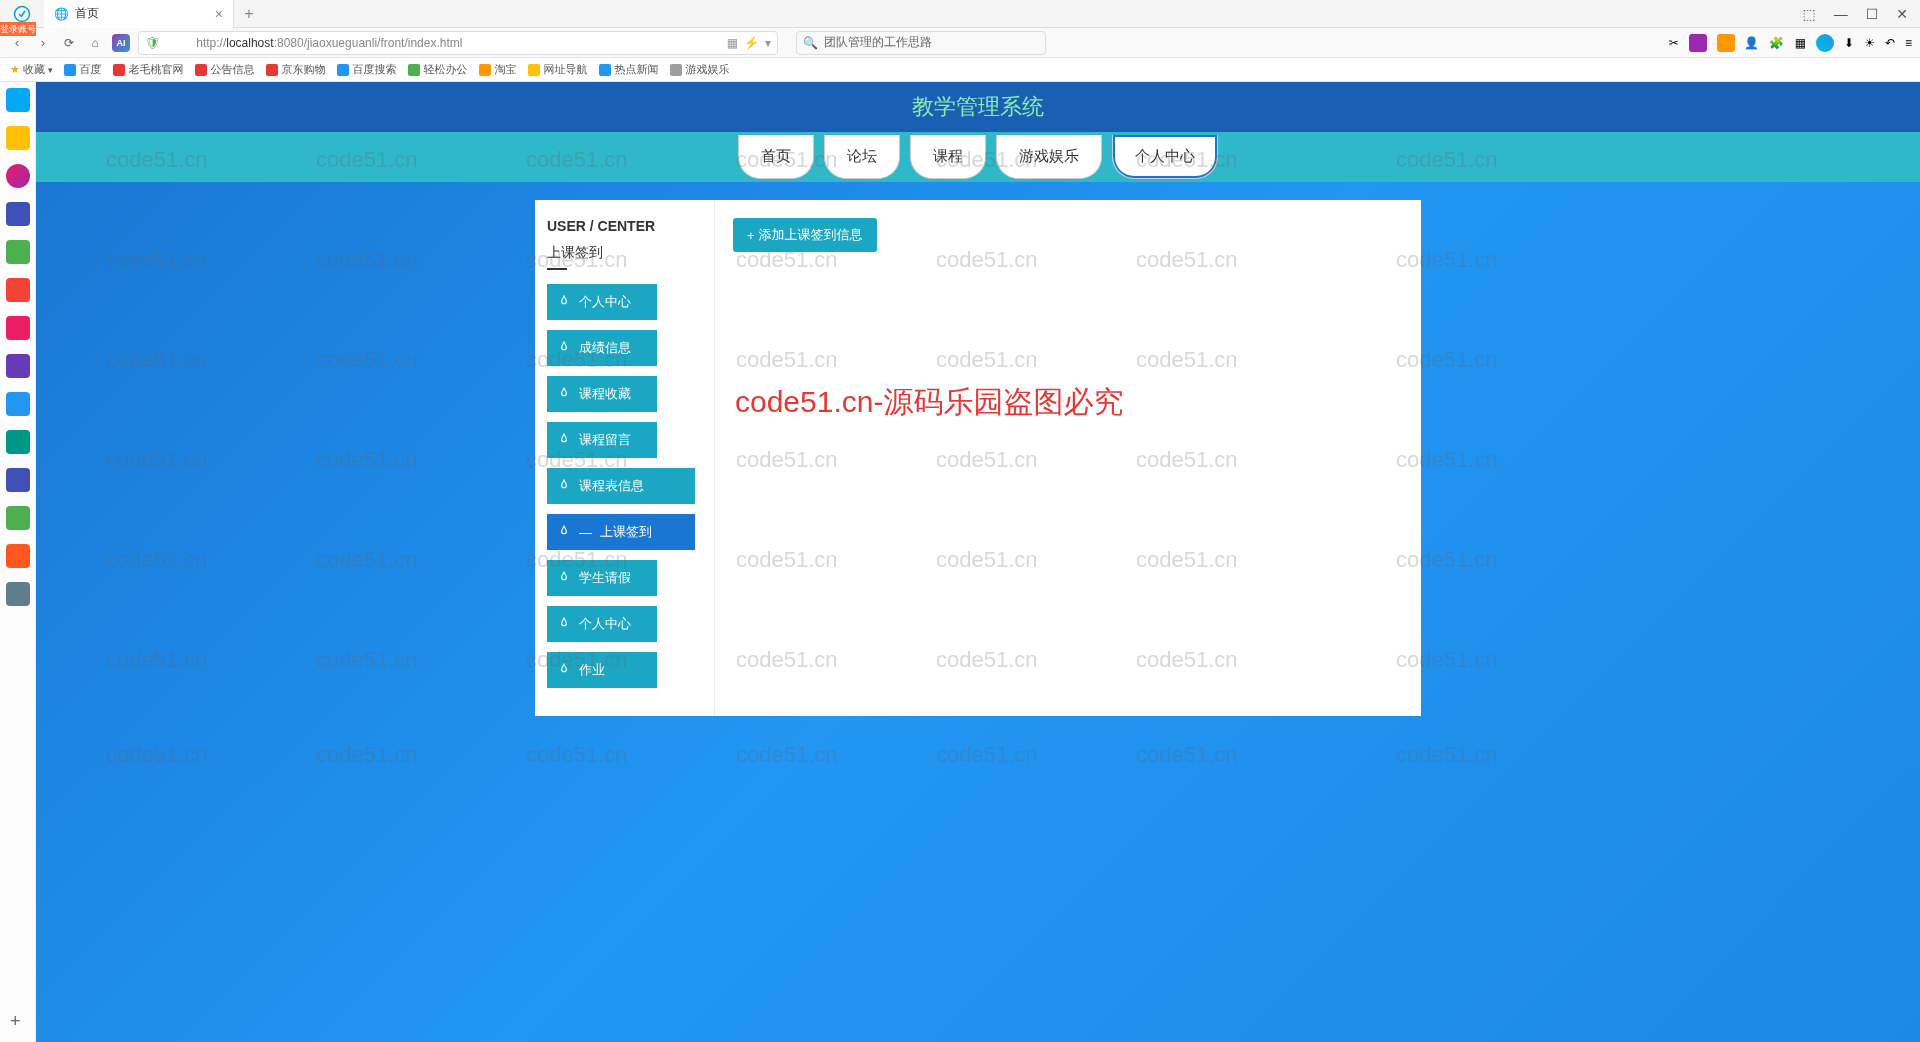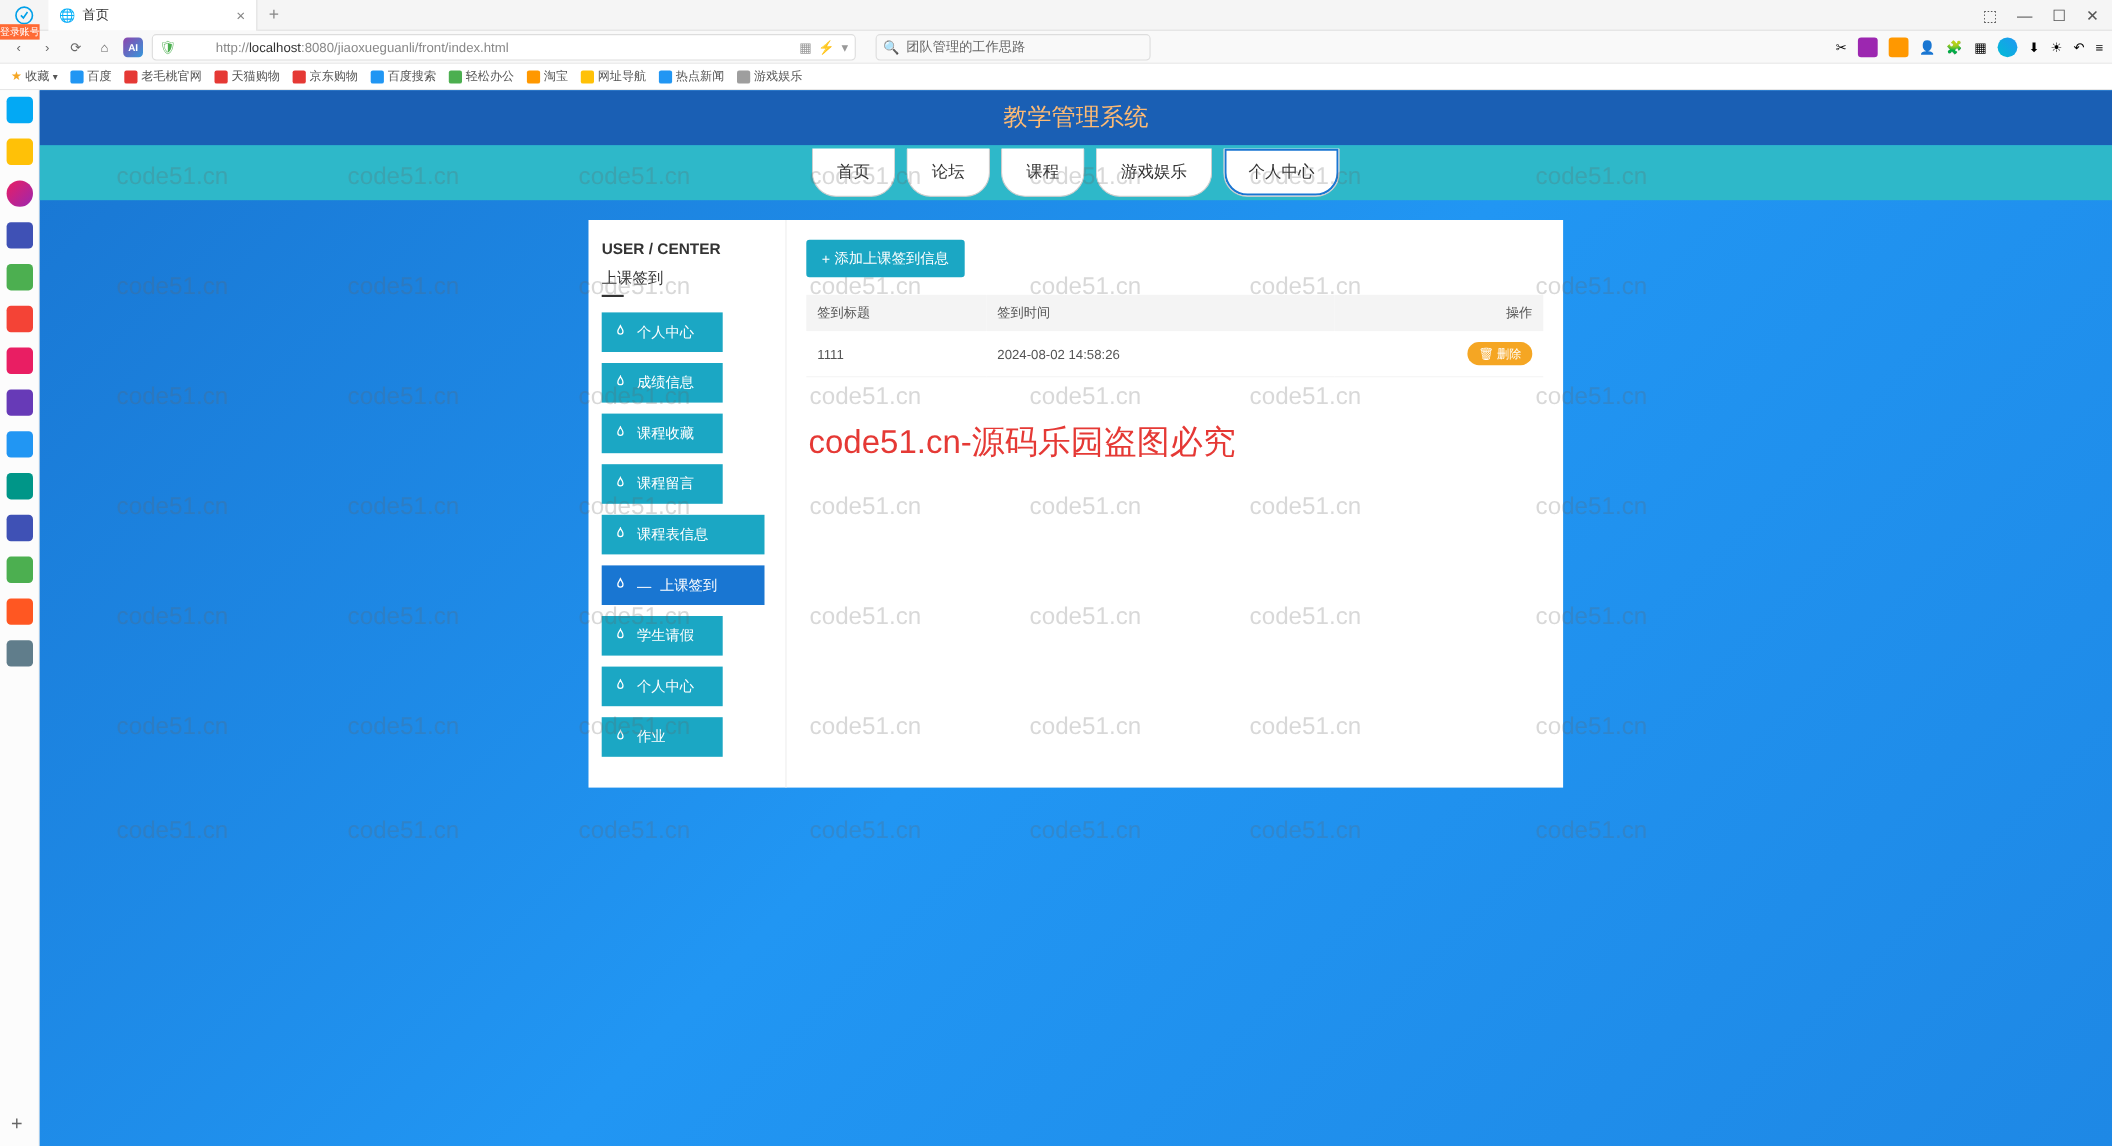--- a/index.html
+++ b/index.html
@@ -29,21 +29,21 @@
 
 .left-toolbar { position: absolute; left: 0; top: 82px; width: 36px; background: #fcfcfc; height: 960px; display: flex; flex-direction: column; align-items: center; gap: 14px; padding-top: 6px; border-right: 1px solid #eee; }
 .left-toolbar .lt-icon { width: 24px; height: 24px; border-radius: 4px; }
 
 
 .page { position: absolute; left: 36px; top: 82px; right: 0; bottom: 0; background: linear-gradient(135deg, #1976d2 0%, #2196f3 50%, #1e88e5 100%); overflow: hidden; }
 .watermark { position: absolute; top: 0; left: 0; right: 0; bottom: 0; pointer-events: none; }
 .wm-text { position: absolute; font-size: 22px; color: rgba(100,100,100,0.25); font-weight: 400; }
 
 .header-bar { height: 50px; background: #1a5fb4; display: flex; align-items: center; justify-content: center; }
-.header-title { color: #fdba74; font-size: 22px; font-weight: 500; }
+.header-title { color: #86efac; font-size: 22px; font-weight: 500; }
 
 .nav-row { height: 50px; background: #2eb8c9; display: flex; align-items: center; justify-content: center; gap: 10px; }
 .nav-pill { height: 44px; padding: 0 22px; background: #fff; border-radius: 0 0 22px 22px; display: flex; align-items: center; font-size: 15px; color: #333; border: 1px solid #ccc; border-top: none; }
 .nav-pill.active { box-shadow: 0 0 0 2px #1976d2 inset; }
 
 .content-wrap { display: flex; justify-content: center; padding-top: 18px; }
 .panel { width: 886px; background: #fff; display: flex; min-height: 510px; }
 .side-col { width: 180px; border-right: 1px solid #eee; padding: 18px 12px; }
 .side-title { font-size: 14px; font-weight: bold; color: #333; margin-bottom: 10px; }
 .side-sub { font-size: 14px; color: #333; margin-bottom: 6px; }
@@ -141,21 +141,21 @@
   <div class="bookmark">
       <div class="bm-icon" style="background:#2196f3"></div>
       <span>百度</span>
     </div>
   <div class="bookmark">
       <div class="bm-icon" style="background:#e53935"></div>
       <span>老毛桃官网</span>
     </div>
   <div class="bookmark">
       <div class="bm-icon" style="background:#e53935"></div>
-      <span>天猫购物</span>
+      <span>公告信息</span>
     </div>
   <div class="bookmark">
       <div class="bm-icon" style="background:#e53935"></div>
       <span>京东购物</span>
     </div>
   <div class="bookmark">
       <div class="bm-icon" style="background:#2196f3"></div>
       <span>百度搜索</span>
     </div>
   <div class="bookmark">
@@ -325,38 +325,17 @@
               </svg>
               <span>作业</span>
             </div>
           </div>
       </div>
       <div class="main-col">
         <button class="add-btn">
           <span>+</span>
           <span>添加上课签到信息</span>
         </button>
-        <table class="table">
-          <thead>
-            <tr>
-              <th>签到标题</th>
-              <th>签到时间</th>
-              <th style="text-align:right">操作</th>
-            </tr>
-          </thead>
-          <tbody>
-            <tr>
-              <td>1111</td>
-              <td>2024-08-02 14:58:26</td>
-              <td style="text-align:right">
-                <button class="del-btn">
-                  <span>🗑</span>
-                  <span>删除</span>
-                </button>
-              </td>
-            </tr>
-          </tbody>
-        </table>
         <div class="big-watermark">code51.cn-源码乐园盗图必究</div>
       </div>
     </div>
   </div>
 </div>
 
 </body></html>

